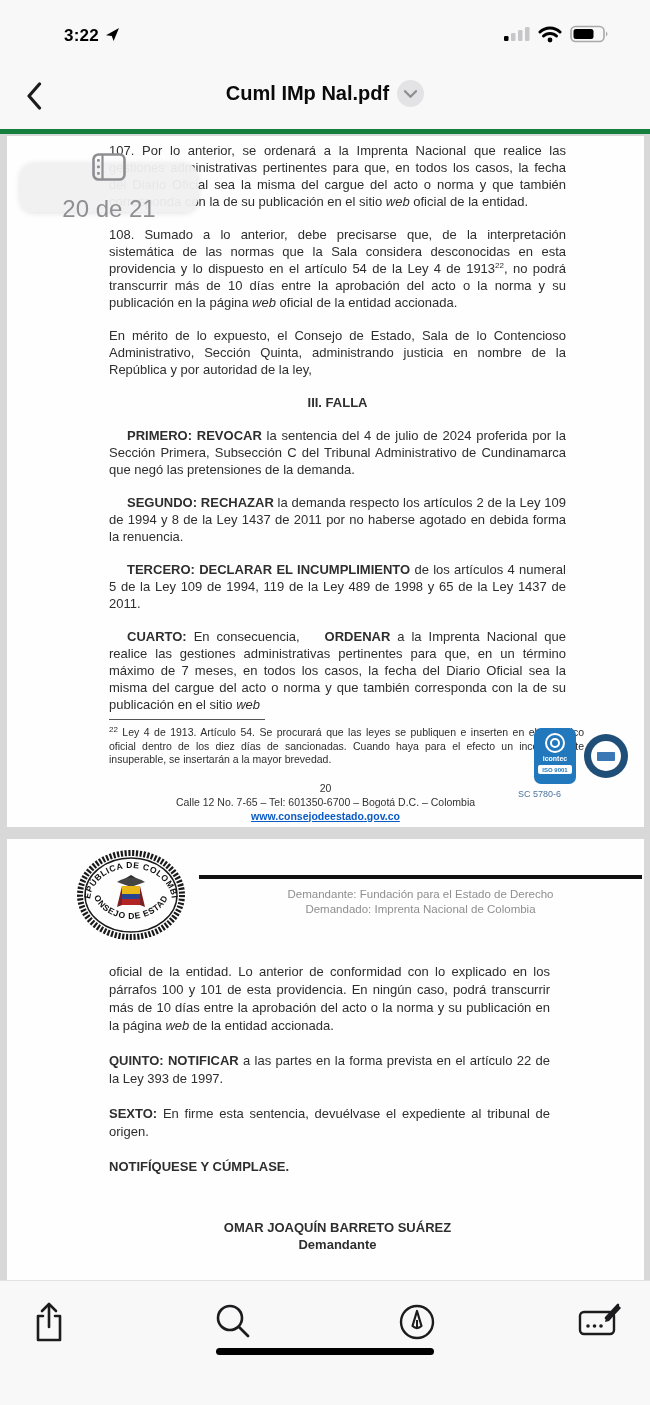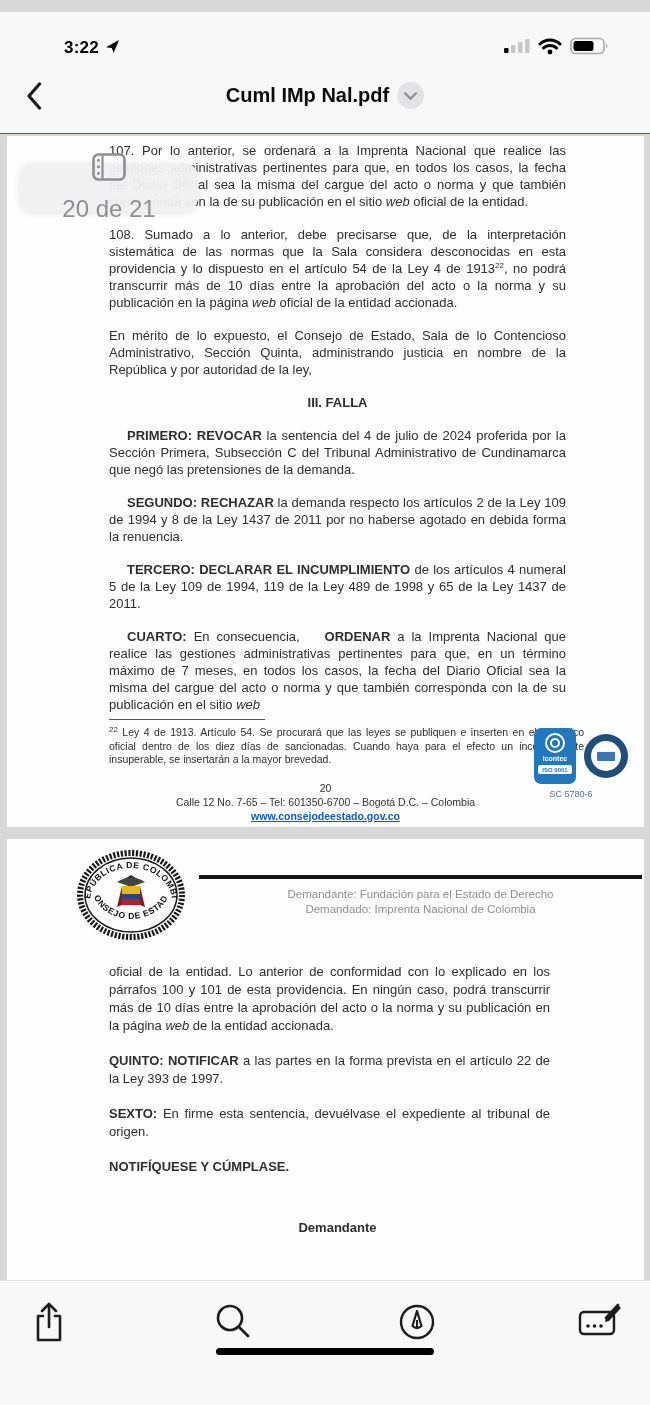--- a/index.html
+++ b/index.html
@@ -2,28 +2,28 @@
 <html><head>
 <meta charset="utf-8">
 <style>
   * { margin:0; padding:0; box-sizing:border-box; }
   html,body { width:650px; height:1405px; overflow:hidden; background:#fff;
     font-family:"Liberation Sans", sans-serif; }
   .phone { position:relative; width:650px; height:1405px; background:#d8d8d8; overflow:hidden; }
 
   
   .status-bar { position:absolute; top:0; left:0; right:0; height:58px; background:#f8f8f8; z-index:30;
-    display:flex; align-items:center; justify-content:space-between; padding:14px 40px 0 64px;margin-top:12px; }
+    display:flex; align-items:center; justify-content:space-between; padding:14px 40px 0 64px; }
   .status-left { display:flex; align-items:center; gap:6px; }
   .status-time { font-size:17px; font-weight:700; color:#000; letter-spacing:.2px; }
   .status-right { display:flex; align-items:center; gap:8px; }
 
   
   .nav-bar { position:absolute; top:58px; left:0; right:0; height:76px; background:#f8f8f8; z-index:30;
-    border-bottom:1px solid #15803d; display:flex; align-items:center; }
+    border-bottom:5px solid #15803d; display:flex; align-items:center; }
   .back-btn { position:absolute; left:14px; top:18px; width:40px; height:40px; display:flex;
     align-items:center; justify-content:center; cursor:pointer; }
   .nav-title-wrap { margin:0 auto; display:flex; align-items:center; gap:8px; }
   .nav-title { font-size:20px; font-weight:700; color:#0a0a0a; }
   .title-drop { width:27px; height:27px; border-radius:50%; background:#e3e3e6; display:flex;
     align-items:center; justify-content:center; cursor:pointer; }
 
   
   .pdf-area { position:absolute; top:135px; left:0; right:0; bottom:125px; background:#d8d8d8; overflow:hidden; z-index:5; }
   .page { position:absolute; left:7px; width:637px; background:#fefefe; overflow:hidden; }
@@ -49,21 +49,21 @@
   .icontec-badge { width:42px; height:56px; background:#2278bd; border-radius:7px; position:relative;
     display:flex; flex-direction:column; align-items:center; padding-top:5px; }
   .icontec-swirl { width:20px; height:20px; border-radius:50%; border:2px solid #fff; position:relative; }
   .icontec-swirl::after { content:""; position:absolute; inset:3px; border-radius:50%; border:2px solid #fff; }
   .icontec-name { color:#fff; font-size:7px; font-weight:700; margin-top:2px; }
   .icontec-box { background:#fff; border-radius:2px; font-size:6px; color:#2278bd; font-weight:700;
     padding:1.5px 4px; margin-top:3px; }
   .iqnet { width:44px; height:44px; border-radius:50%; background:#1f4e79; display:flex; align-items:center; justify-content:center; }
   .iqnet-inner { width:30px; height:30px; border-radius:50%; background:#fff; display:flex; align-items:center; justify-content:center; }
   .iqnet-box { background:#3a77b5; width:18px; height:9px; border-radius:1px; }
-  .cert-code { font-size:9px; color:#4d74a0; margin-top:5px; text-align:center; padding-right:4px; }
+  .cert-code { font-size:9px; color:#4d74a0; margin-top:5px; text-align:left; padding-right:4px; }
 
   
   .page-pill { position:absolute; left:20px; top:28px; width:178px; height:49px; border-radius:14px;
     background:rgba(240,240,240,.95); box-shadow:0 1px 6px rgba(0,0,0,.12); z-index:20;
     display:flex; align-items:center; justify-content:center; gap:10px; cursor:pointer;flex-direction:column; }
   .pill-label { font-size:24px; color:#8e8e93; }
 
   
   .p21-header { position:relative; height:120px; }
   .seal { position:absolute; left:70px; top:10px; }
@@ -214,20 +214,21 @@
           <div>Demandado: Imprenta Nacional de Colombia</div>
         </div>
       </div>
 
       <div class="p21-body">
         <p><span>oficial de la entidad. Lo anterior de conformidad con lo explicado en los párrafos 100 y 101 de esta providencia. En ningún caso, podrá transcurrir más de 10 días entre la aprobación del acto o la norma y su publicación en la página </span><i>web</i><span> de la entidad accionada.</span></p>
         <p><b>QUINTO: NOTIFICAR</b><span> a las partes en la forma prevista en el artículo 22 de la Ley 393 de 1997.</span></p>
         <p><b>SEXTO:</b><span> En firme esta sentencia, devuélvase el expediente al tribunal de origen.</span></p>
         <p><b>NOTIFÍQUESE Y CÚMPLASE.</b></p>
         <div class="sig-block sig-1">
+          <div>OMAR JOAQUÍN BARRETO SUÁREZ</div>
           <div>Demandante</div>
         </div>
 
       </div>
     </div>
 
     <div class="page-pill">
       <span>
         <svg width="34" height="28" viewBox="0 0 34 28">
           <rect x="1.5" y="1.5" width="31" height="25" rx="5" fill="none" stroke="#8e8e93" stroke-width="2.6"></rect>

